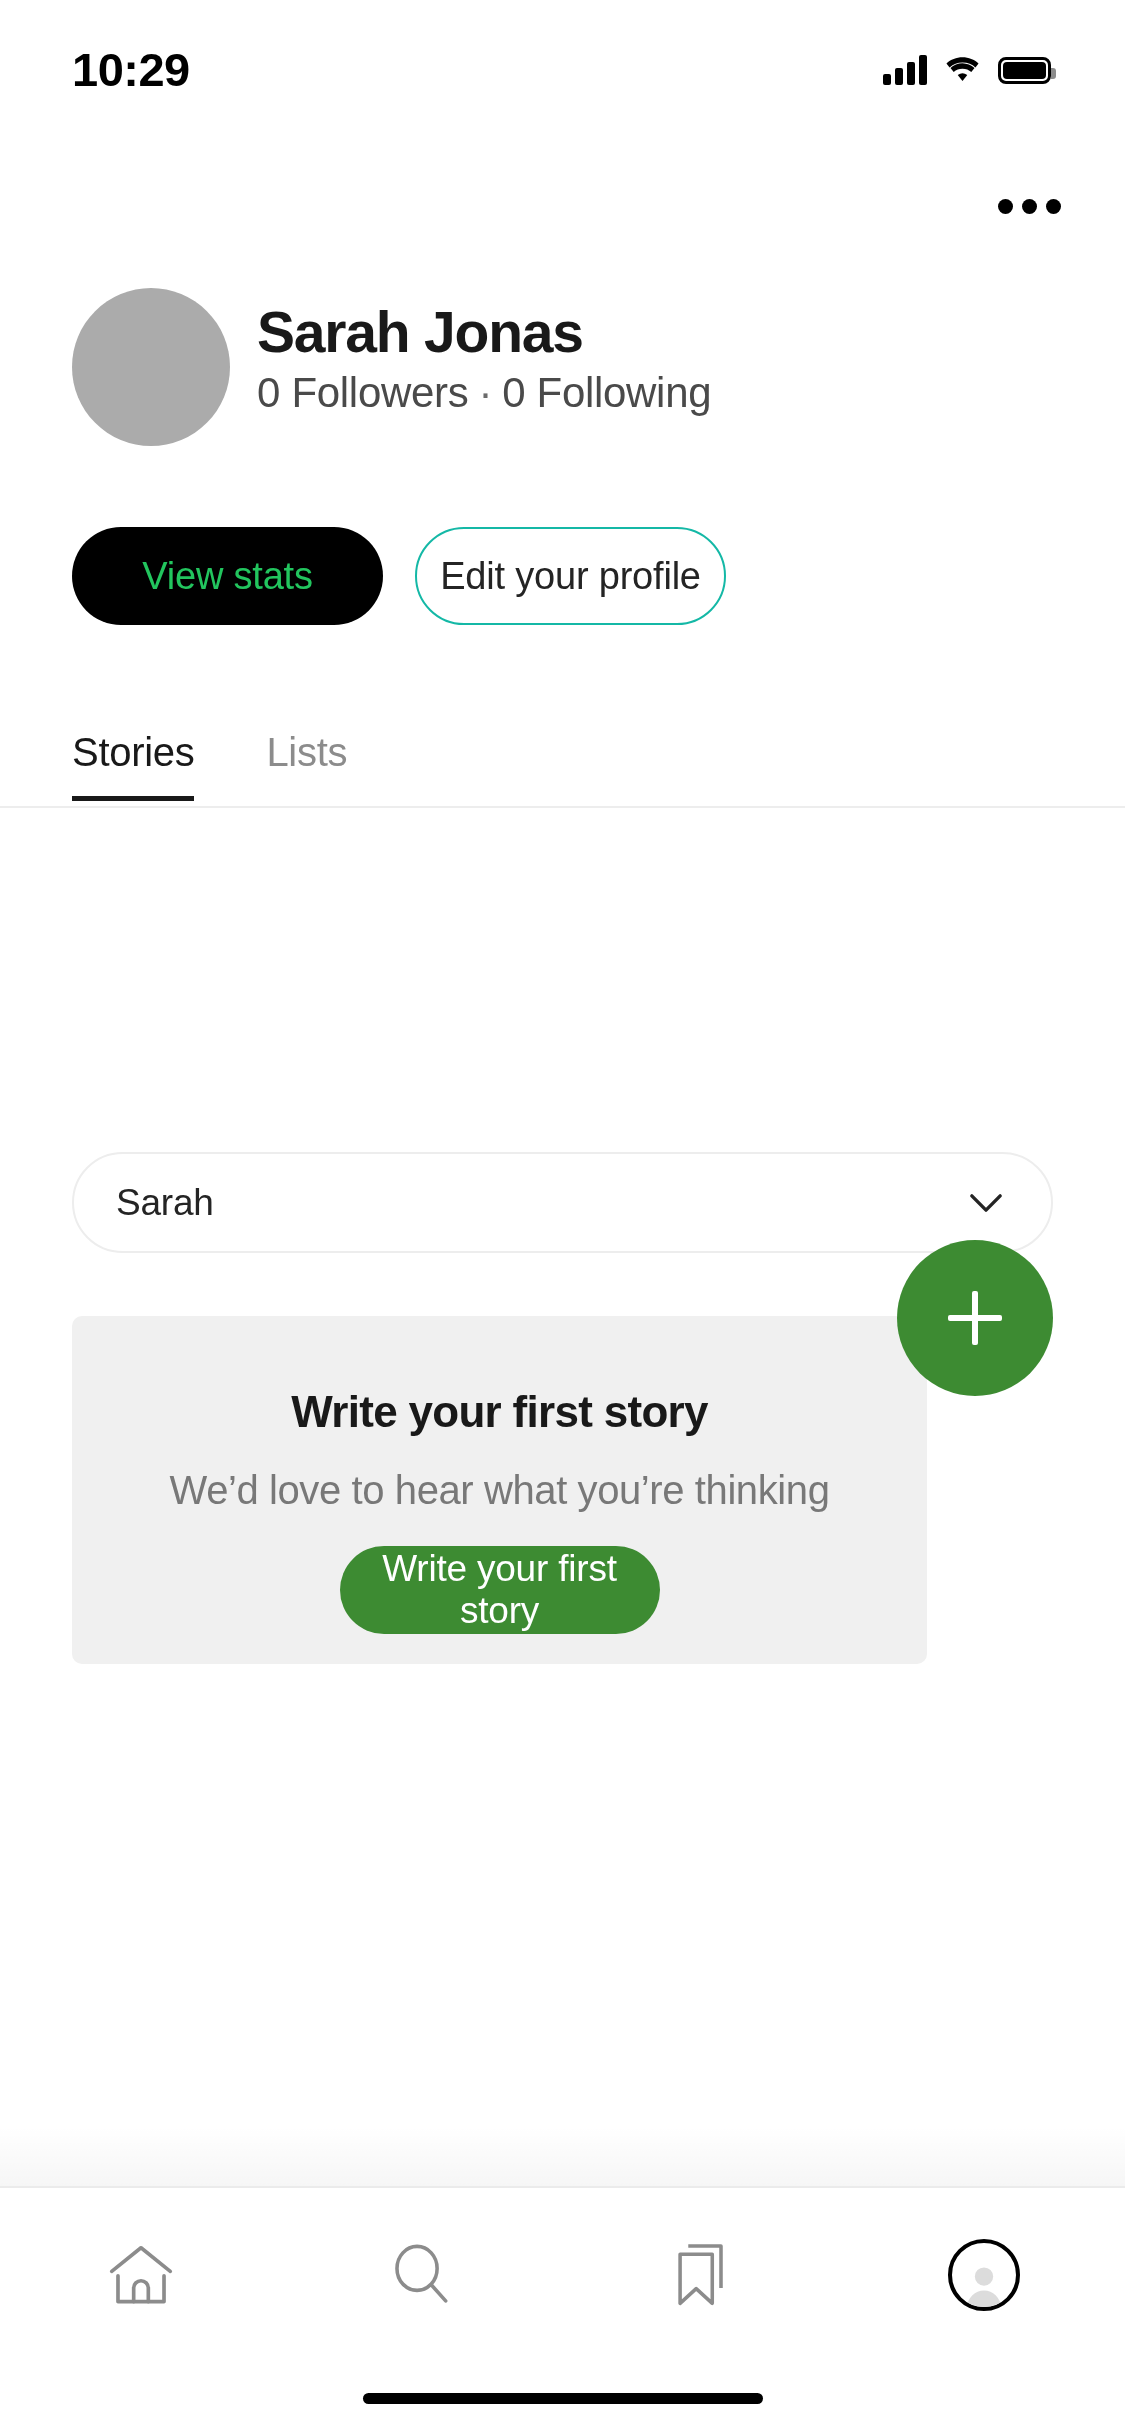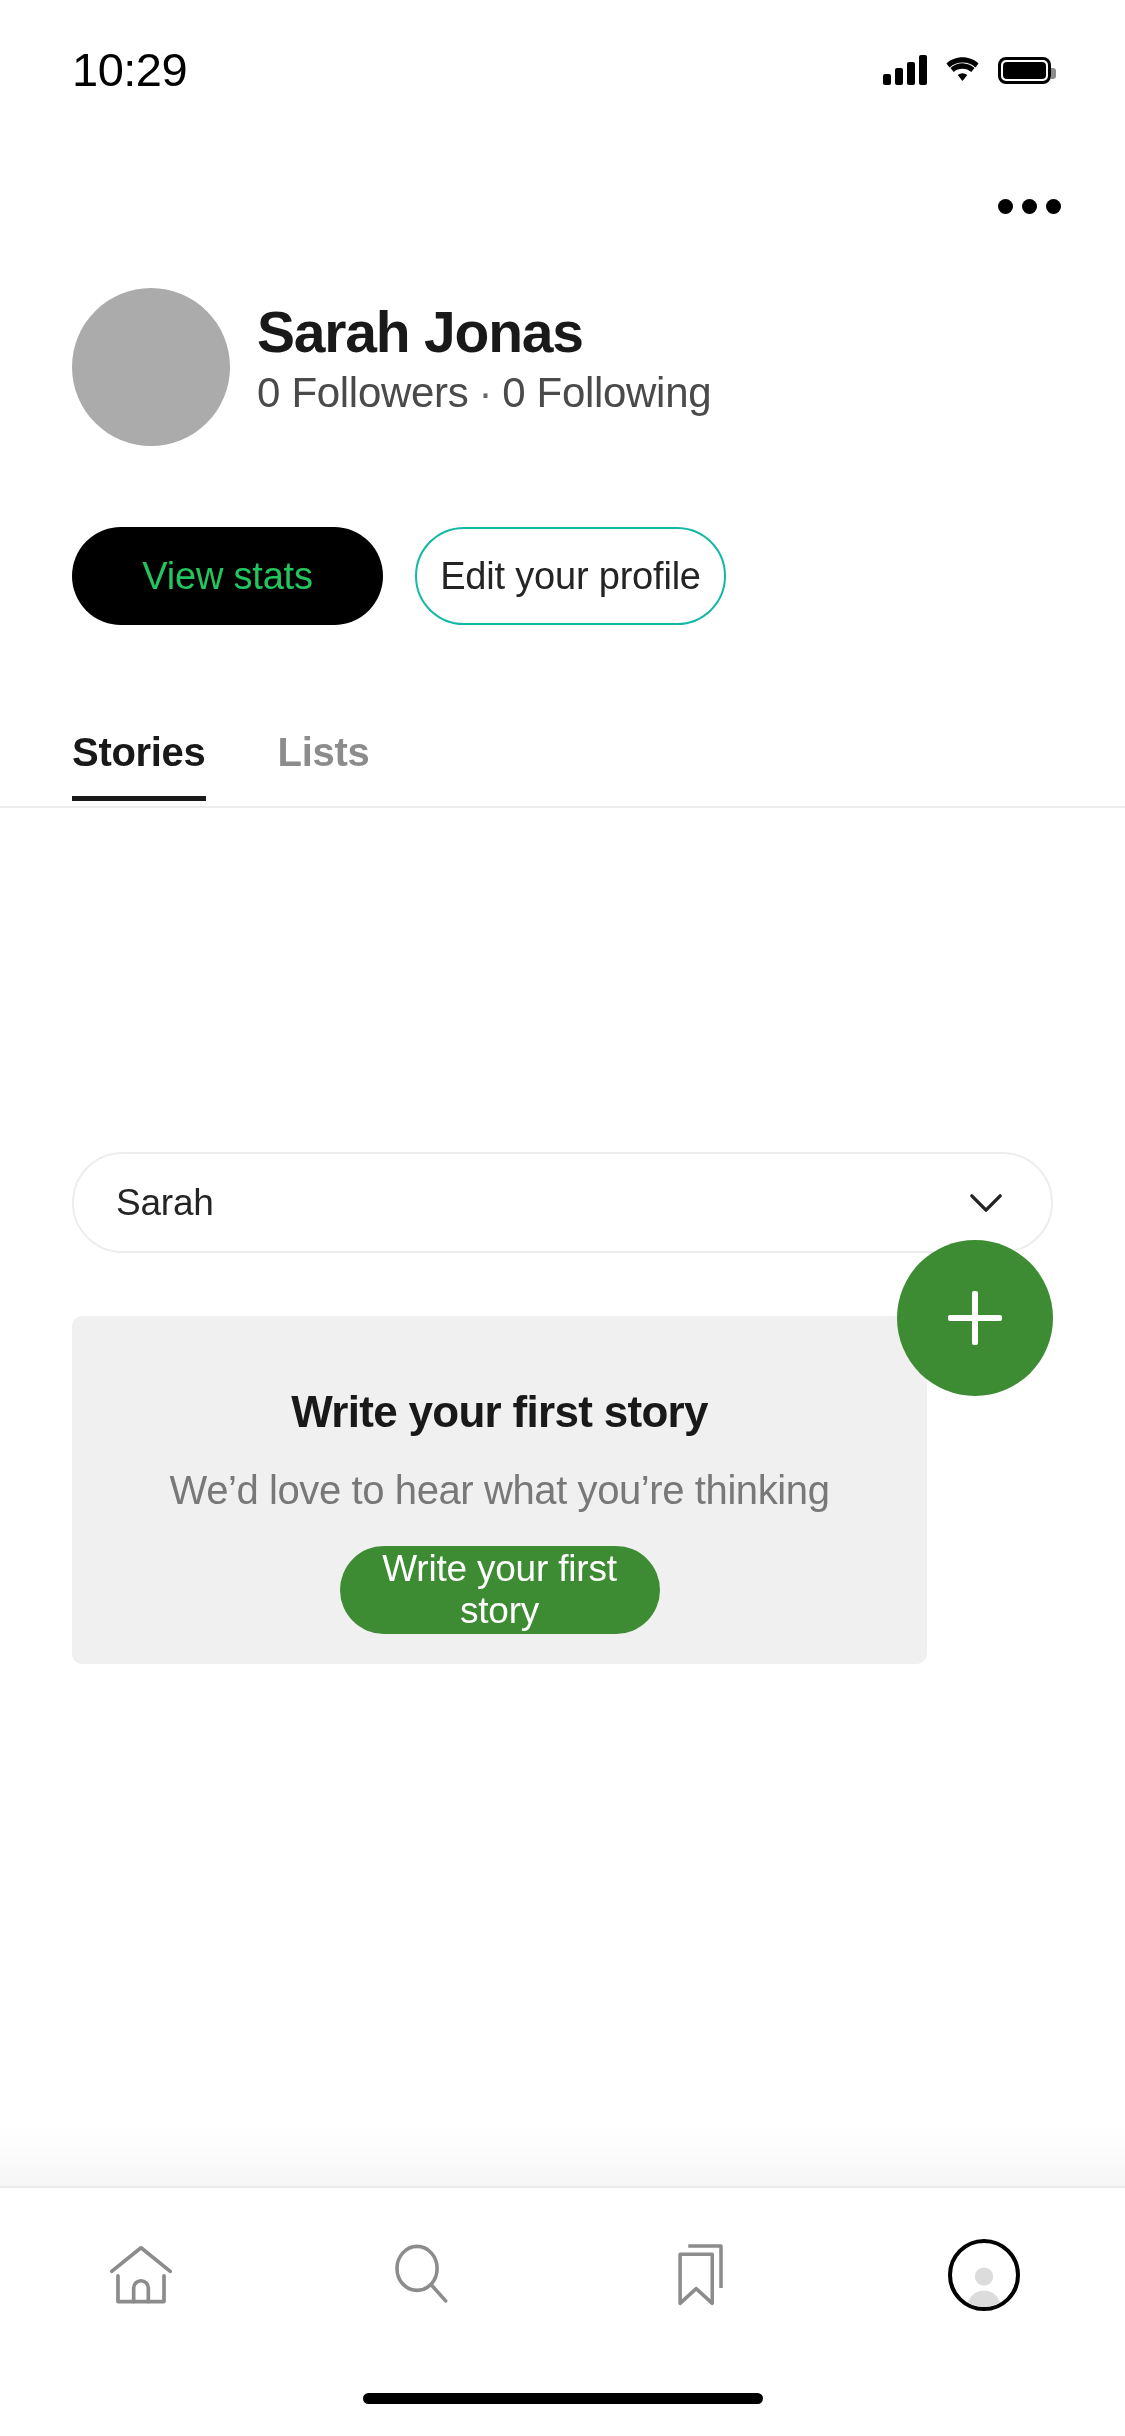--- a/index.html
+++ b/index.html
@@ -13,21 +13,21 @@
   }
   .screen { position:relative; width:1125px; height:2436px; background:#fff; }
 
   
   .statusbar {
     position:absolute; top:0; left:0; width:1125px; height:132px;
     display:flex; align-items:center; justify-content:space-between;
     padding:0 74px 0 72px;
   }
   .status-time {
-    font-size:47px; font-weight:400; letter-spacing:-0.5px; color:#000;
+    font-size:47px; font-weight:700; letter-spacing:-0.5px; color:#000;
     margin-top:6px;
   }
   .status-icons { display:flex; align-items:center; gap:17px; margin-top:8px; }
   .sig { display:flex; align-items:flex-end; gap:4px; height:30px; }
   .sig i { display:block; width:8px; background:#000; border-radius:2px; }
   .sig i:nth-child(1){ height:11px; }
   .sig i:nth-child(2){ height:17px; }
   .sig i:nth-child(3){ height:23px; }
   .sig i:nth-child(4){ height:30px; }
   .wifi { width:37px; height:28px; }
@@ -66,21 +66,21 @@
     width:311px; height:98px; border-radius:49px; background:#fff; color:#242424;
     font-size:38px; display:flex; align-items:center; justify-content:center;
     letter-spacing:-0.2px; border:2px solid #14b8a6; font-family:inherit;
   }
 
   
   .tabs {
     position:absolute; top:730px; left:72px; right:0;
     display:flex; gap:72px; align-items:flex-start;
   }
-  .tab { position:relative; padding-bottom:26px; font-size:40px; letter-spacing:-0.3px;font-weight:bold; }
+  .tab { position:relative; padding-bottom:26px; font-size:40px; letter-spacing:-0.3px; }
   .tab.active { color:#191919; }
   .tab.inactive { color:#8c8c8c; }
   .tab.active::after {
     content:""; position:absolute; left:0; right:0; bottom:0; height:5px; background:#191919;
   }
   .tabs-rule { position:absolute; top:806px; left:0; width:1125px; height:2px; background:#ededed; }
 
   
   .dropdown {
     position:absolute; top:1152px; left:72px;

